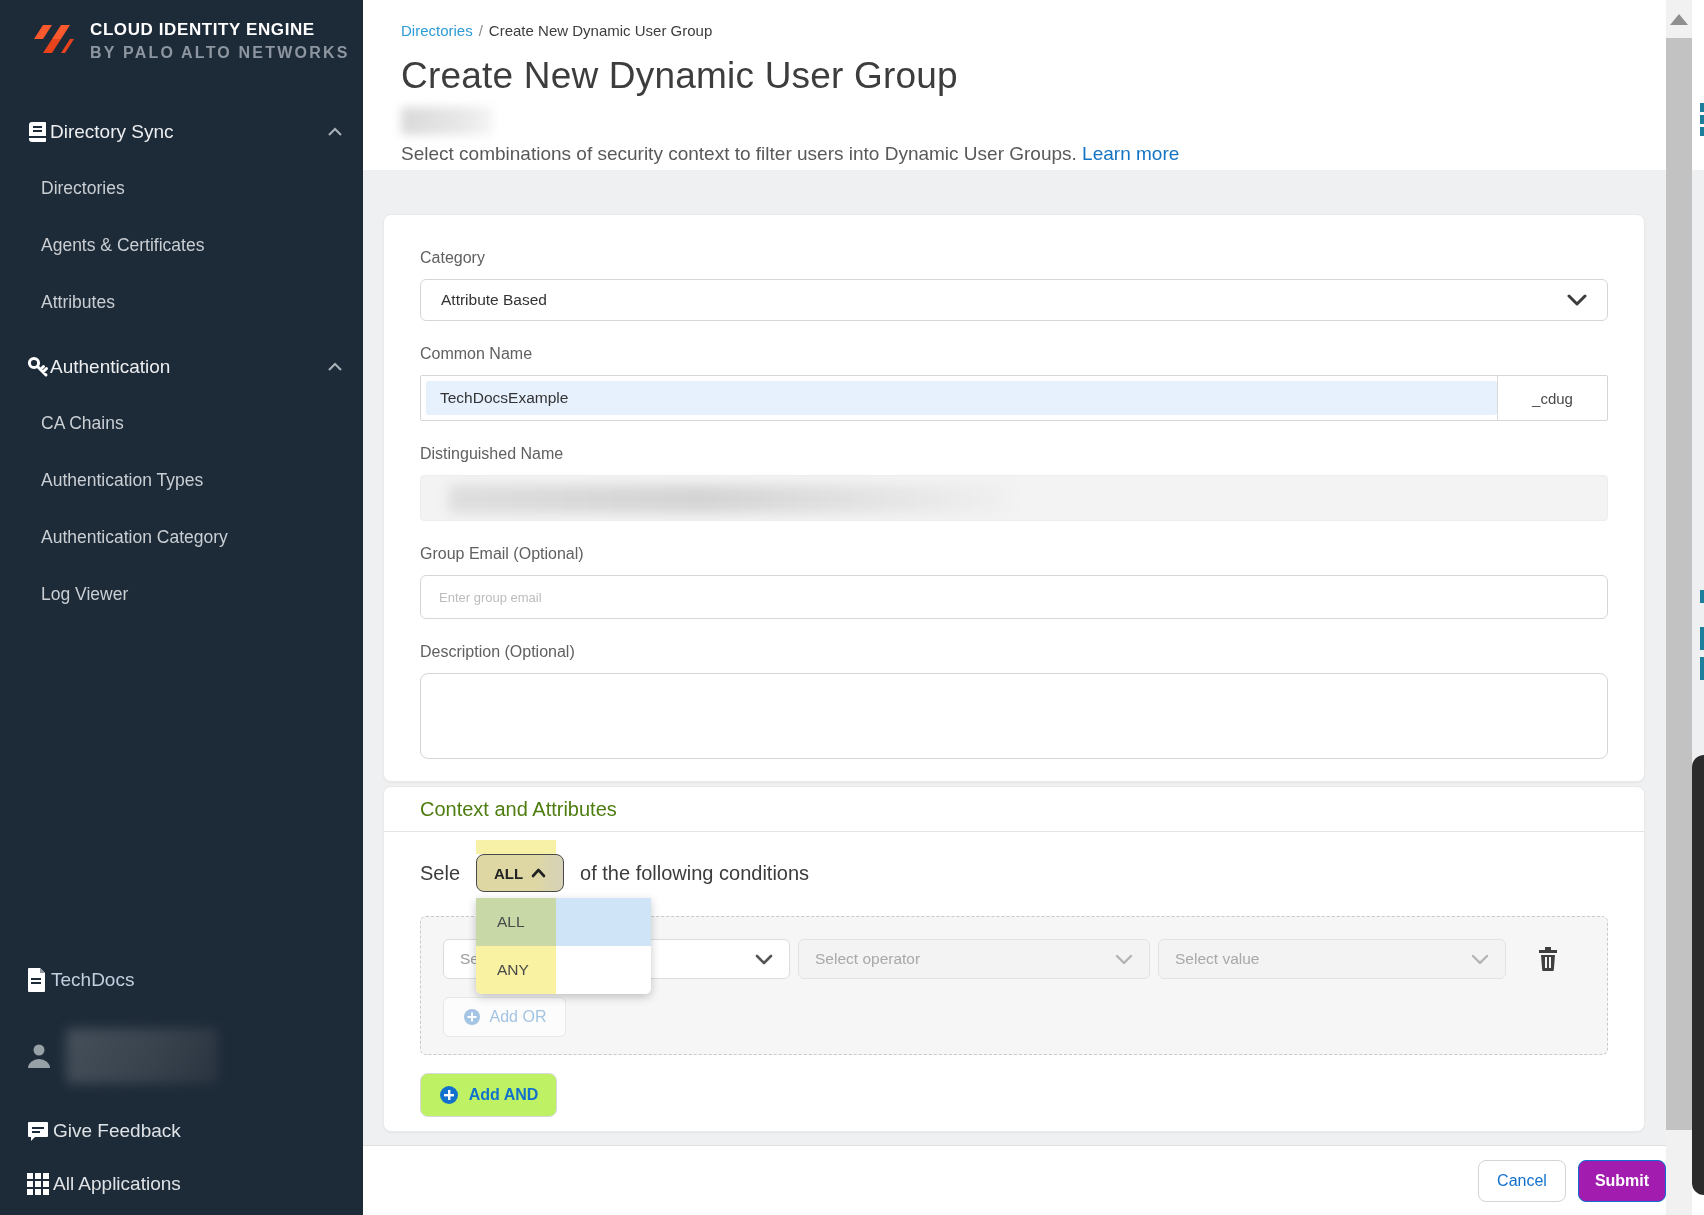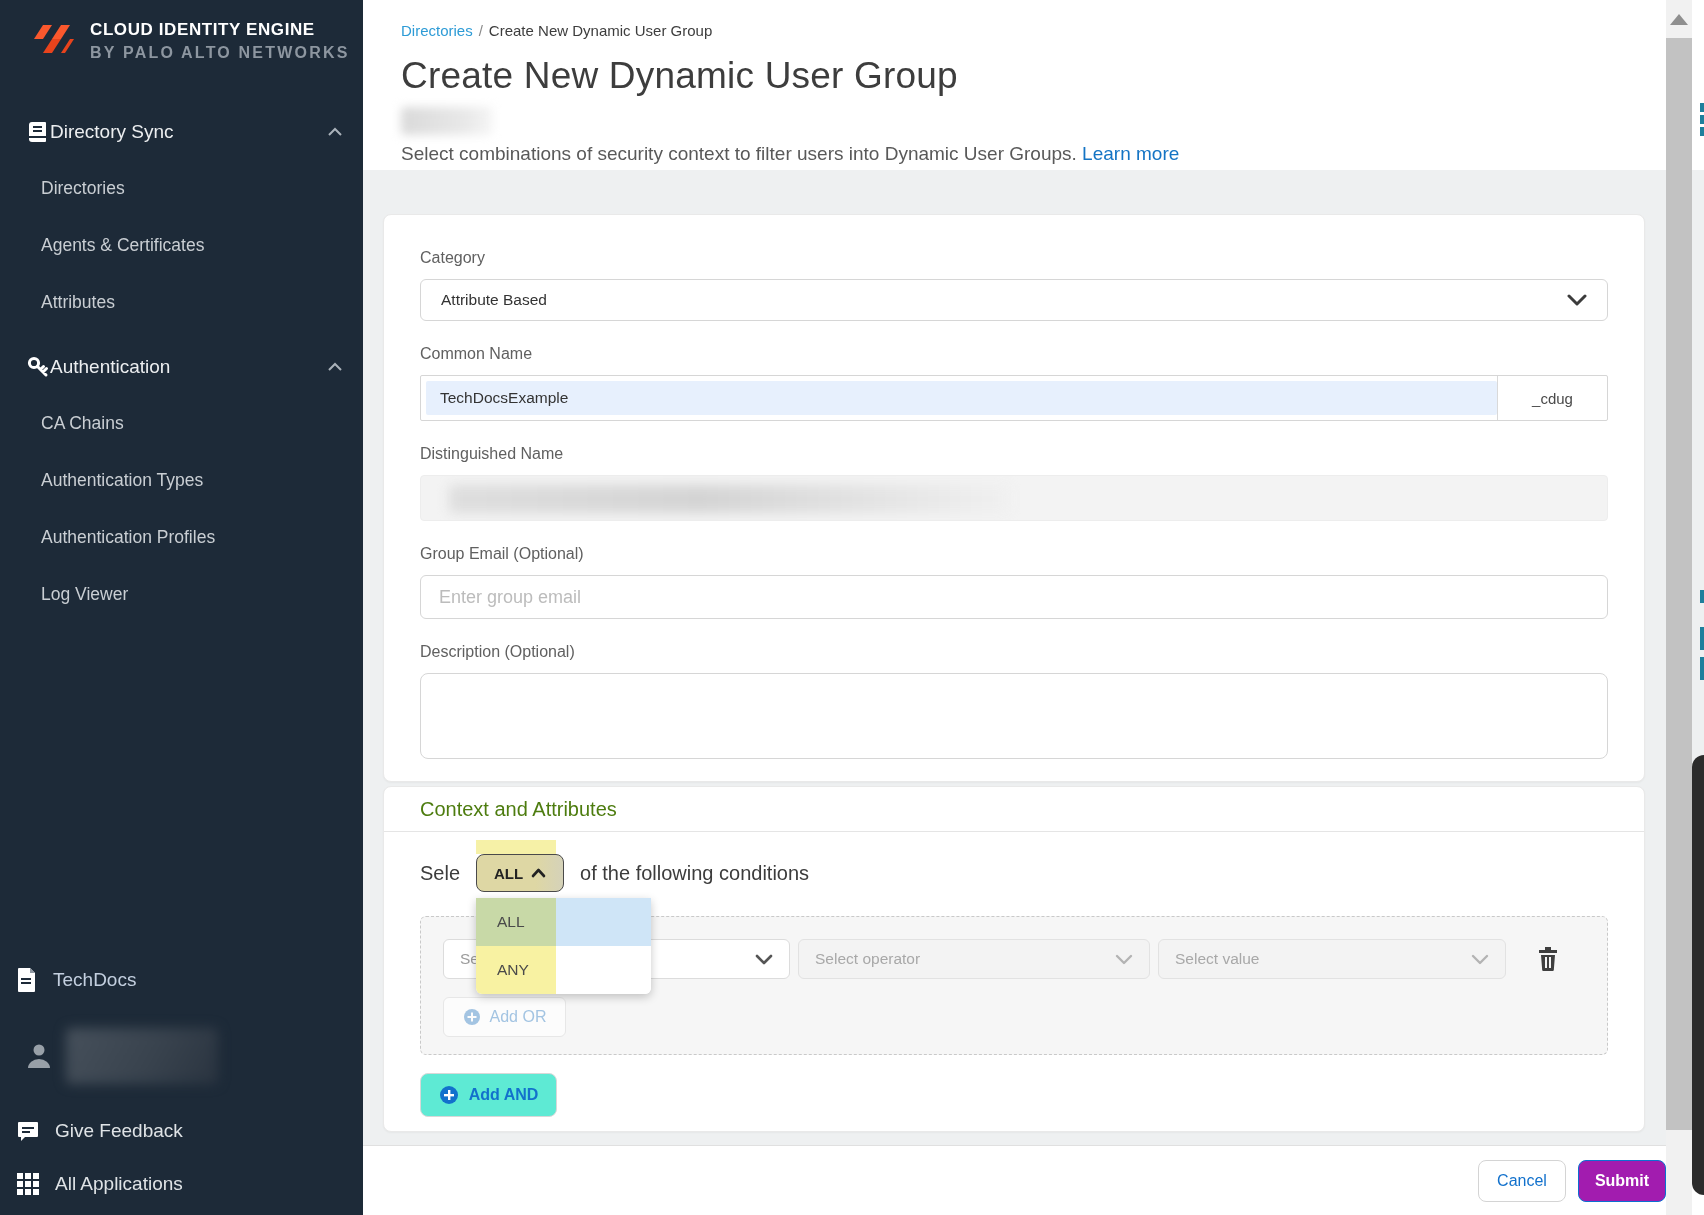--- a/index.html
+++ b/index.html
@@ -27,22 +27,22 @@
     height:56px; padding:0 20px 0 26px; font-size:19px; color:#eceef0; cursor:pointer;
   }
   .nav-header .grow { flex:1; }
   .nav-sub {
     display:flex; align-items:center; height:57px;
     padding-left:41px; font-size:17.5px; color:#c9ced3; cursor:pointer;
   }
   .nav-gap { height:8px; }
   .side-bottom { position:absolute; left:0; top:952px; width:100%; }
   .side-row {
-    display:flex; align-items:center; gap:15px;
-    height:56px; padding-left:16px; font-size:19px; color:#dfe3e6; cursor:pointer;
+    display:flex; align-items:center; gap:3px;
+    height:56px; padding-left:26px; font-size:19px; color:#dfe3e6; cursor:pointer;
   }
   .side-row.techdocs { color:#c3cfdf; }
   .user-row { height:72px; margin-top:12px; display:flex; align-items:center; gap:14px; padding-left:26px; }
   .user-blur {
     width:152px; height:56px; border-radius:5px;
     background:linear-gradient(120deg,#46505b 0%,#39434e 55%,#2a3440 100%);
     filter:blur(6px);
   }
   .feedback-row { margin-top:14px; height:50px; }
 
@@ -89,21 +89,21 @@
     font-size:15px; color:#4a4a4a;
   }
   .dn-box { height:46px; background:#f3f3f3; border:1px solid #ededed; border-radius:4px; position:relative; overflow:hidden; }
   .dn-blur {
     position:absolute; left:28px; top:9px; width:560px; height:28px; border-radius:4px;
     background:linear-gradient(90deg,#dedede 0%,#d4d4d4 45%,#e3e3e3 75%,#f0f0f0 100%);
     filter:blur(6px);
   }
   .text-input {
     width:100%; height:44px; border:1px solid #d6d6d6; border-radius:6px;
-    font-family:inherit; font-size:18px; color:#333; padding:0 18px; outline:none;
+    font-family:inherit; font-size:13px; color:#333; padding:0 18px; outline:none;
   }
   .text-input::placeholder { color:#bcbcbc; }
   .desc-area {
     width:100%; height:86px; border:1px solid #d6d6d6; border-radius:8px;
     font-family:inherit; font-size:15.5px; padding:10px 18px; resize:none; outline:none;
   }
 
   
   .card2 { top:786px; height:346px; }
   .card2-header {
@@ -151,21 +151,21 @@
   .cond-val { width:348px; }
   .cond-select .grow { flex:1; }
   .trash-btn { margin-left:24px; cursor:pointer; }
   .add-or {
     margin-top:18px; width:123px; height:40px; border:1px solid #e7e7e7; border-radius:6px;
     background:#fcfcfc; display:inline-flex; align-items:center; justify-content:center; gap:9px;
     font-size:16px; color:#a3c4e2; cursor:default;
   }
   .add-and {
     margin-top:18px; width:137px; height:44px; border:1px solid #d8d8d8; border-radius:8px;
-    background:#5eead4; display:inline-flex; align-items:center; justify-content:center; gap:10px;
+    background:#bef264; display:inline-flex; align-items:center; justify-content:center; gap:10px;
     font-size:16px; font-weight:bold; color:#1271cc; cursor:pointer;
   }
 
   
   .footer-bar {
     position:absolute; left:0; top:1145px; width:1341px; height:70px;
     background:#fff; border-top:1px solid #e0e0e0;
     display:flex; align-items:center; justify-content:flex-end; gap:12px; padding-right:38px;
   }
   .btn-cancel {
@@ -243,21 +243,21 @@
       </span>
       <span class="grow">Authentication</span>
       <span>
         <svg width="16" height="10" viewBox="0 0 16 10">
             <polyline points="2,8 8,2 14,8" fill="none" stroke="#aab2ba" stroke-width="2"></polyline>
           </svg>
       </span>
     </div>
     <div class="nav-sub">CA Chains</div>
     <div class="nav-sub">Authentication Types</div>
-    <div class="nav-sub">Authentication Profiles</div>
+    <div class="nav-sub">Authentication Category</div>
     <div class="nav-sub">Log Viewer</div>
   </div>
 
   <div class="side-bottom">
     <div class="side-row techdocs">
       <span>
         <svg width="22" height="26" viewBox="0 0 22 26">
           <path d="M3 1h11l5 5v18a1 1 0 0 1-1 1H3a1 1 0 0 1-1-1V2a1 1 0 0 1 1-1z" fill="#ffffff"></path>
           <path d="M14 1v5h5z" fill="#8d96a0"></path>
           <rect x="5" y="11" width="10" height="2" fill="#1d2a38"></rect>

